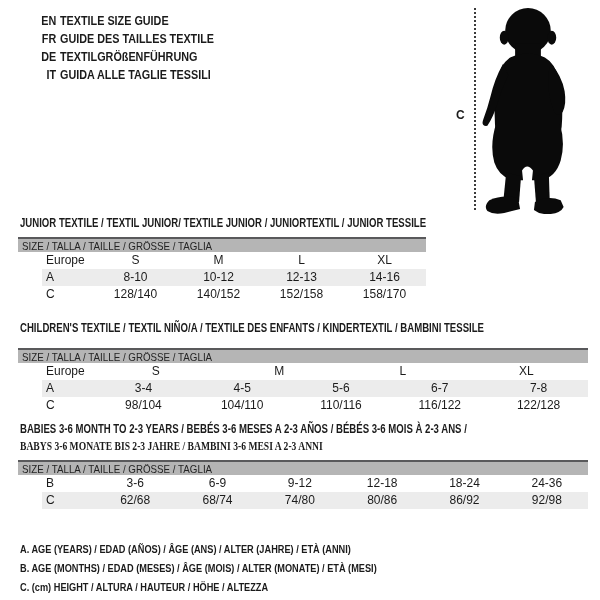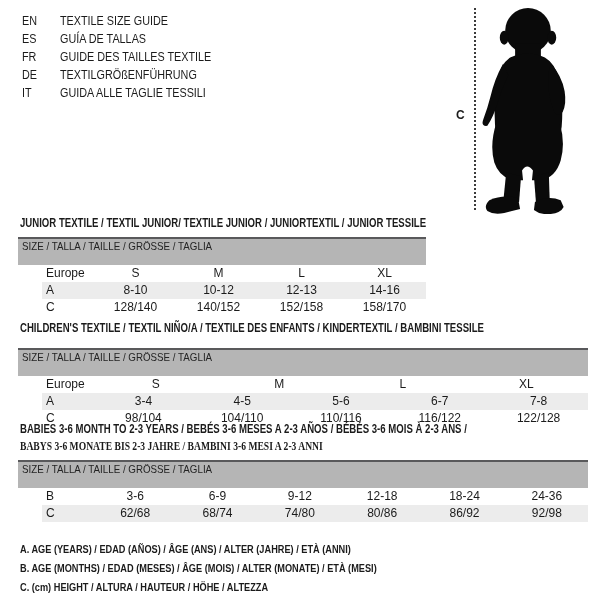--- a/index.html
+++ b/index.html
@@ -9,59 +9,55 @@
     color:#1b1b1b;position:relative;overflow:hidden;
     -webkit-font-smoothing:antialiased;
   }
   .abs{position:absolute;}
   .cx80{display:inline-block;transform:scaleX(.80);transform-origin:0 50%;white-space:nowrap;}
   .cx85{display:inline-block;transform:scaleX(.85);transform-origin:0 50%;white-space:nowrap;}
   .cx90{display:inline-block;transform:scaleX(.90);transform-origin:0 50%;white-space:nowrap;}
 
   
   .lang{left:22px;top:12px;}
-  .lang-row{display:flex;height:18px;line-height:18px;font-size:12px;font-weight:normal;}
+  .lang-row{display:flex;height:18px;line-height:18px;font-size:12px;font-weight:bold;text-align:right;}
   .lang-code{width:38px;}
   
   .dotline{left:474px;top:8px;height:202px;width:0;border-left:2px dotted #3b3b3b;}
   .cmark{left:456px;top:108px;font-size:12px;font-weight:bold;}
   .babysvg{left:481px;top:6px;}
 
   
   .ttitle{font-size:12px;font-weight:bold;white-space:nowrap;}
   .tbl{left:18px;}
   .t1{width:408px;top:237px;}
   .t2{width:570px;top:348px;}
   .t3{width:570px;top:460px;}
   .sizebar{
-    height:28px;line-height:15px;background:#b5b5b5;
+    height:15px;line-height:15px;background:#b5b5b5;
     border-top:2px solid #59595b;font-size:11.5px;color:#232323;
     padding-left:4px;box-sizing:border-box;
   }
   .trow{display:flex;height:17px;line-height:17px;font-size:12px;margin-left:24px;}
   .trow.alt{background:#ececec;}
   .rlabel{width:52px;padding-left:4px;box-sizing:border-box;}
   .cell{flex:1;text-align:center;}
 
   
   .fnote{left:20px;font-size:11.5px;font-weight:bold;white-space:nowrap;height:19px;line-height:19px;}
 </style>
 </head>
 <body>
 
 <div>
 
   <div class="abs lang">
     <div class="lang-row">
       <span class="lang-code cx90">EN</span>
       <span class="cx90">TEXTILE SIZE GUIDE</span>
-    </div>
-    <div class="lang-row">
-      <span class="lang-code cx90">ES</span>
-      <span class="cx90">GUÍA DE TALLAS</span>
     </div>
     <div class="lang-row">
       <span class="lang-code cx90">FR</span>
       <span class="cx90">GUIDE DES TAILLES TEXTILE</span>
     </div>
     <div class="lang-row">
       <span class="lang-code cx90">DE</span>
       <span class="cx90">TEXTILGRÖßENFÜHRUNG</span>
     </div>
     <div class="lang-row">

